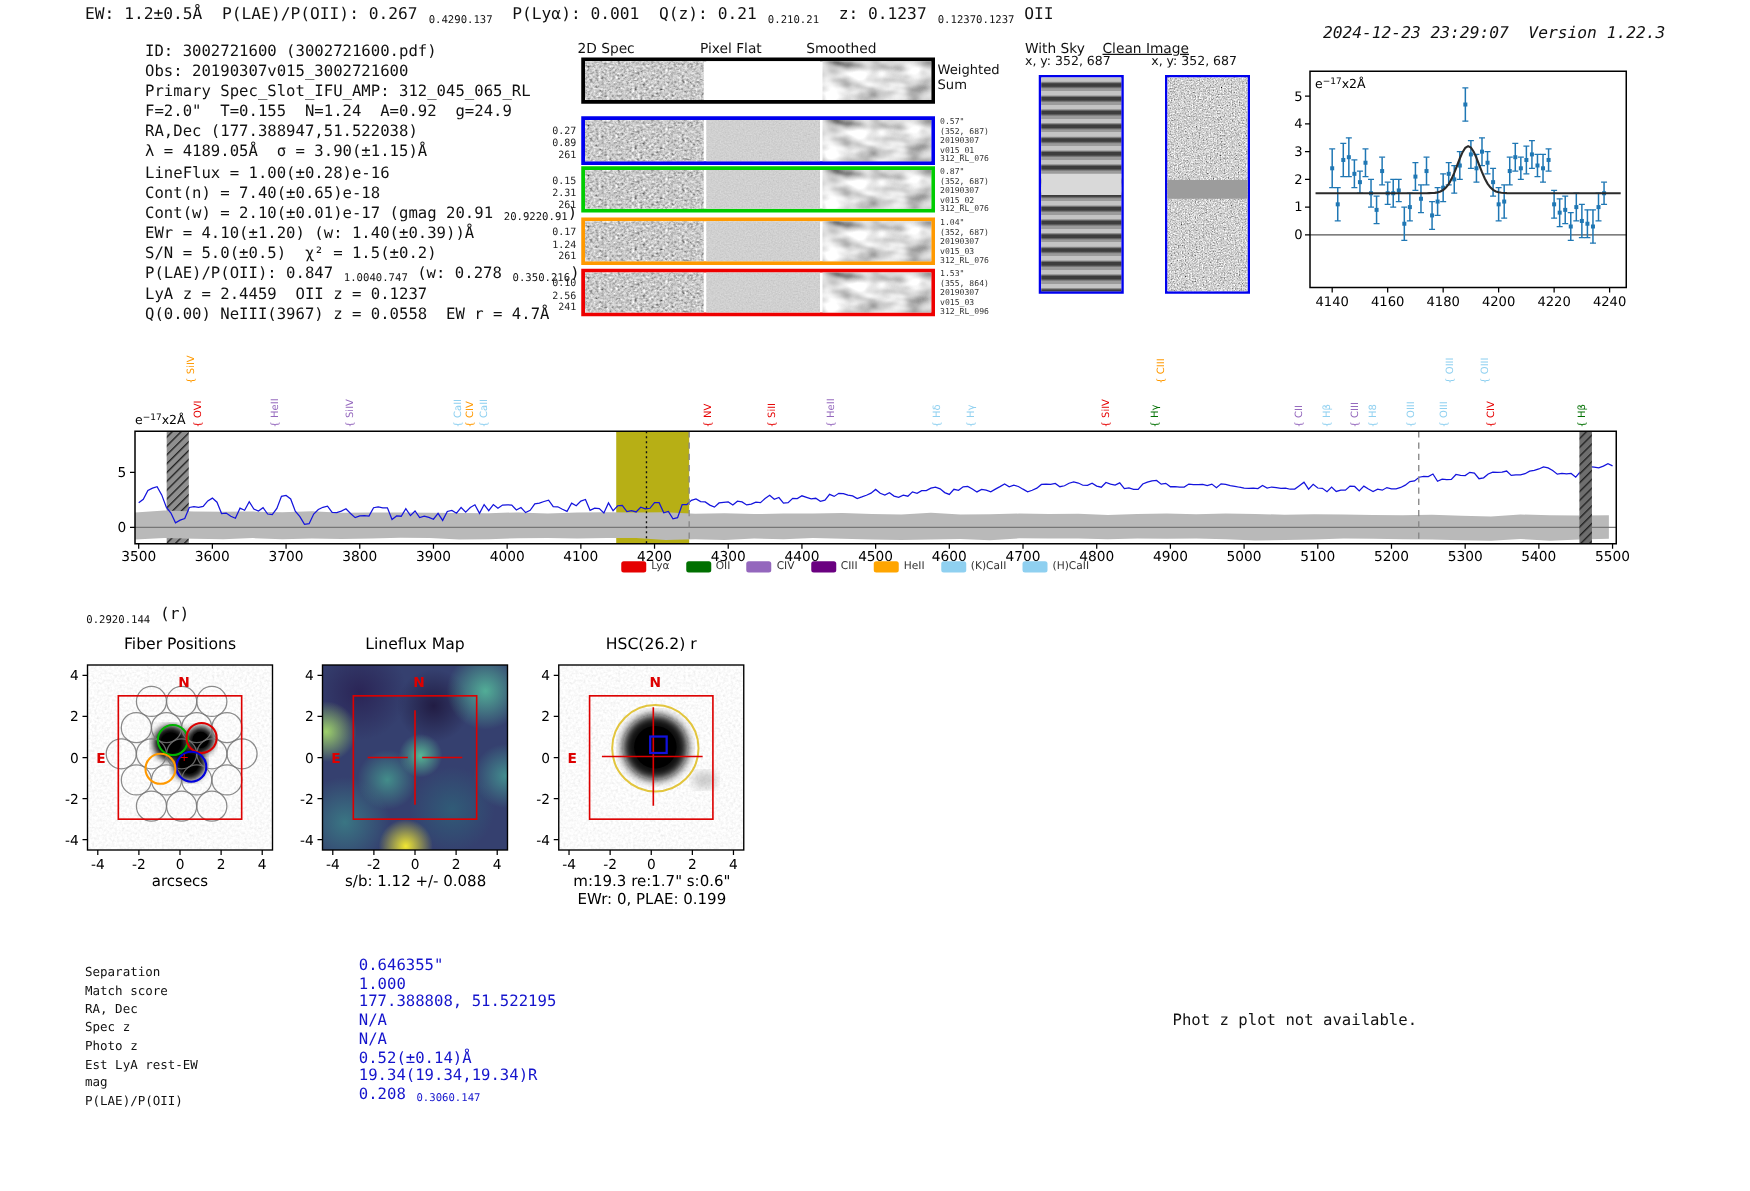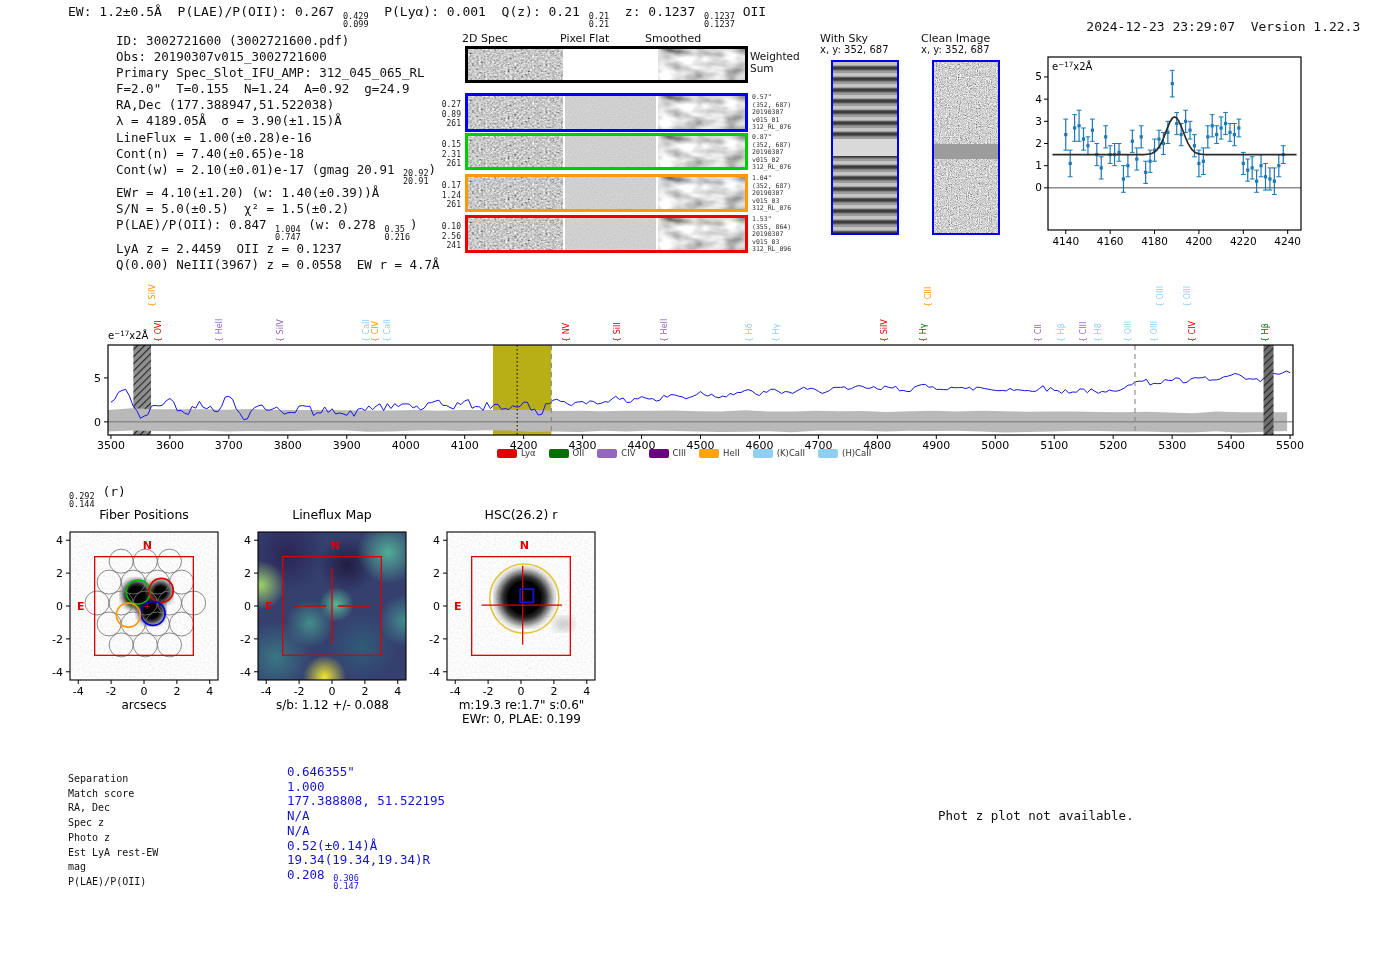--- a/index.html
+++ b/index.html
@@ -1,21 +1,21 @@
 <!DOCTYPE html>
 <html><head>
 <meta charset="utf-8">
 <style>
   html,body{margin:0;padding:0;background:#fff;}
   #page{position:relative;width:1400px;height:953px;background:#ffffff;overflow:hidden;
         font-family:"DejaVu Sans Mono",monospace;color:#111;}
   .abs{position:absolute;}
   .mono{font-family:"DejaVu Sans Mono",monospace;}
   .sans{font-family:"DejaVu Sans",sans-serif;}
-  .stack{display:inline-flex;flex-direction:column;justify-content:center;
+  .stack{display:inline-flex;justify-content:center;
          font-size:8.5px;line-height:8px;vertical-align:-2.5px;margin-left:1px;}
   .hdr{font-size:13px;white-space:pre;}
   .info-line{font-size:12.5px;line-height:16.1px;white-space:pre;}
   .tiny-left{font-size:8px;line-height:9.5px;text-align:right;color:#222;}
   .tiny-right{font-size:6.5px;line-height:7.6px;color:#333;}
   .colhead{font-size:11px;text-align:left;color:#111;}
   .cutout-title{font-size:12.5px;text-align:center;color:#000;}
   .cutout-xlabel{font-size:12px;text-align:center;color:#000;}
   .legend-row{display:flex;gap:13px;align-items:center;}
   .legend-item{display:flex;gap:4px;align-items:center;font-family:"DejaVu Sans",sans-serif;
@@ -62,22 +62,22 @@
     </filter>
     <filter id="fLight" x="0" y="0" width="100%" height="100%">
       <feTurbulence type="fractalNoise" baseFrequency="0.5" numOctaves="2" seed="9"></feTurbulence>
       <feColorMatrix type="matrix" values="0.16 0.16 0.16 0 0.72  0.16 0.16 0.16 0 0.72  0.16 0.16 0.16 0 0.72  0 0 0 0 1"></feColorMatrix>
     </filter>
   </defs>
 </svg>
 
 <div id="page">
 
-  <div class="abs hdr" style="left:68px;top:4px;"><span>EW: 1.2±0.5Å  P(LAE)/P(OII): 0.267 </span><span class="stack"><span>0.429</span><span>0.099</span></span><span>  P(Lyα): 0.001  Q(z): 0.21 </span><span class="stack"><span>0.21</span><span>0.21</span></span><span>  z: 0.1237 </span><span class="stack"><span>0.1237</span><span>0.1237</span></span><span> OII</span></div>
-  <div class="abs hdr" style="left:1055px;top:4px;">
+  <div class="abs hdr" style="left:68px;top:4px;"><span>EW: 1.2±0.5Å  P(LAE)/P(OII): 0.267 </span><span class="stack"><span>0.429</span><span>0.137</span></span><span>  P(Lyα): 0.001  Q(z): 0.21 </span><span class="stack"><span>0.21</span><span>0.21</span></span><span>  z: 0.1237 </span><span class="stack"><span>0.1237</span><span>0.1237</span></span><span> OII</span></div>
+  <div class="abs hdr" style="left:1027px;top:4px;font-style:italic;">
     <span>2024-12-23 23:29:07</span><span>  </span><span>Version 1.22.3</span>
   </div>
 
   <div class="abs" style="left:68px;top:33px;margin-left:48px;" id="info-block">
       <div class="info-line"><span>ID: 3002721600 (3002721600.pdf)</span></div>
       <div class="info-line"><span>Obs: 20190307v015_3002721600</span></div>
       <div class="info-line"><span>Primary Spec_Slot_IFU_AMP: 312_045_065_RL</span></div>
       <div class="info-line"><span>F=2.0"  T=0.155  N=1.24  A=0.92  g=24.9</span></div>
       <div class="info-line"><span>RA,Dec (177.388947,51.522038)</span></div>
       <div class="info-line"><span>λ = 4189.05Å  σ = 3.90(±1.15)Å</span></div>
@@ -199,21 +199,21 @@
     </div>
   <div class="abs sans" style="left:750px;top:50px;font-size:10.5px;line-height:12px;white-space:pre-line;">Weighted
 Sum</div>
 
   <div class="abs colhead sans" style="left:820px;top:32px;width:92px;">With Sky</div>
   <div class="abs colhead sans" style="left:820px;top:44px;width:92px;font-size:10px;">x, y: 352, 687</div>
   <div class="abs" style="left:831px;top:60px;width:64px;height:171px;border:2.5px solid #0000ee;">
     <div class="striped" style="position:absolute;inset:0;"></div>
     <div style="position:absolute;left:0;top:45%;width:100%;height:10%;background:#d9d9d9;"></div>
   </div>
-  <div class="abs colhead sans" style="left:921px;top:32px;width:92px;">Clean Image</div>
+  <div class="abs colhead sans" style="left:882px;top:32px;width:92px;text-decoration:underline;">Clean Image</div>
   <div class="abs colhead sans" style="left:921px;top:44px;width:92px;font-size:10px;">x, y: 352, 687</div>
   <div class="abs" style="left:932px;top:60px;width:64px;height:171px;border:2.5px solid #0000ee;">
     <svg width="64" height="171" style="position:absolute;inset:0;">
         <rect x="0" y="0" width="64" height="171" filter="url(#fFine)"></rect>
       </svg>
     <div style="position:absolute;left:0;top:48%;width:100%;height:9%;background:#9c9c9c;"></div>
   </div>
 
   <svg id="fit-plot" class="abs" style="left:1035px;top:45px;" width="280" height="212">
       <rect x="13" y="12" width="253" height="173" fill="#fff" stroke="none"></rect>

